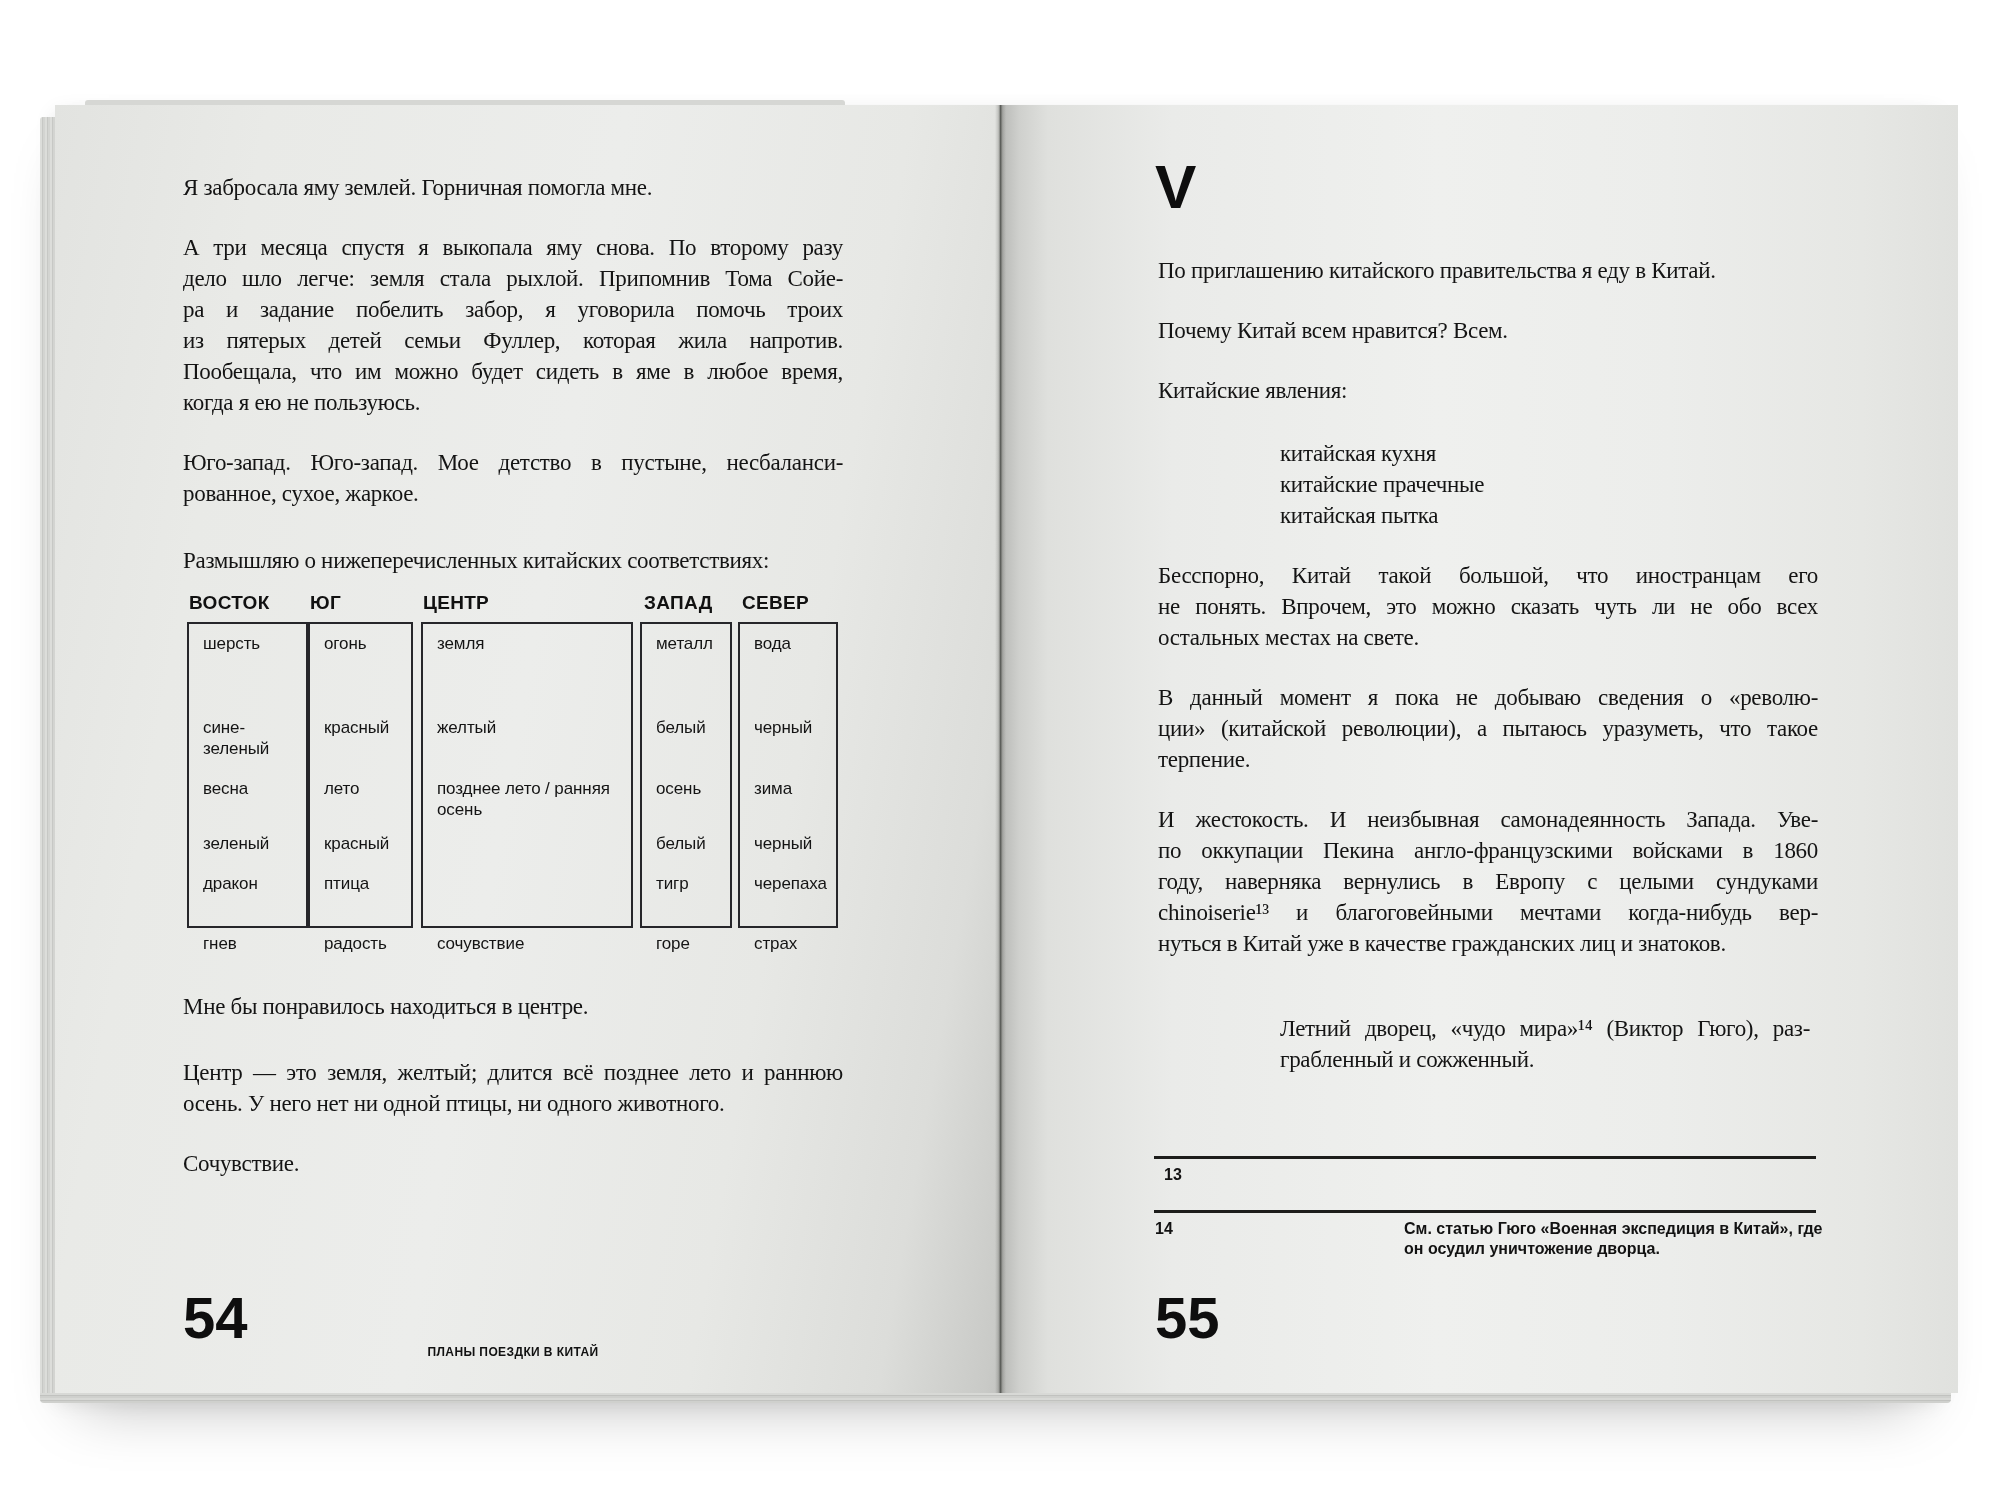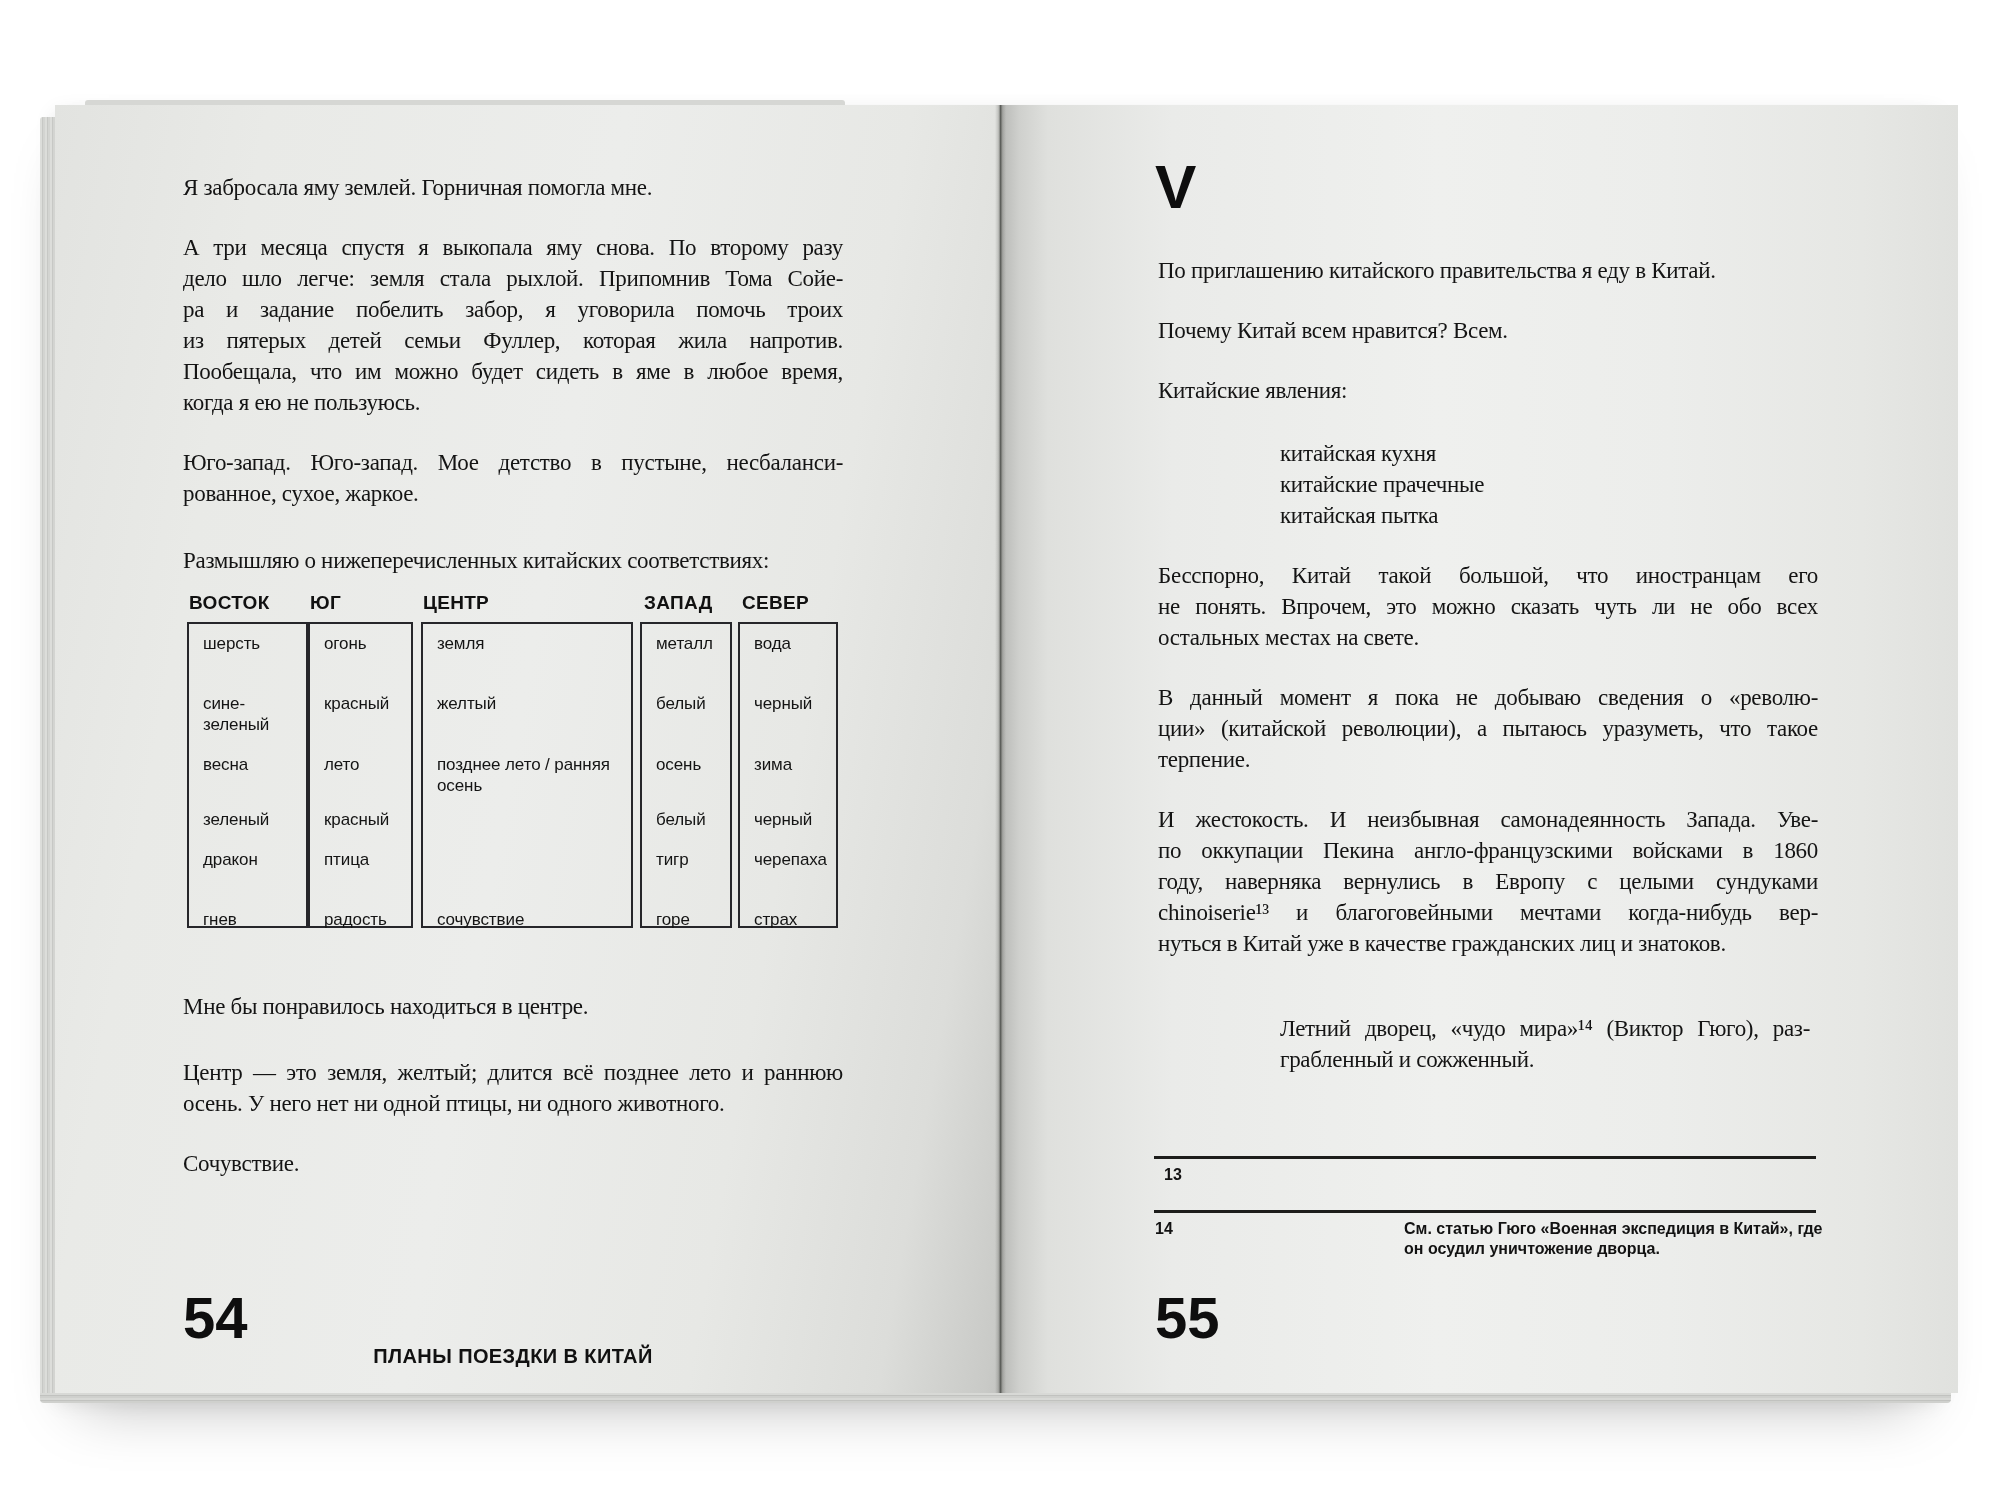--- a/index.html
+++ b/index.html
@@ -27,29 +27,29 @@
     background:linear-gradient(90deg,rgba(45,47,41,0) 0%,rgba(45,47,41,.18) 30%,rgba(28,30,25,.58) 50%,rgba(45,47,41,.16) 70%,rgba(45,47,41,0) 100%);}
   
   .para{position:absolute;width:660px;font-size:23px;line-height:31px;letter-spacing:-0.3px;}
   .tline{white-space:nowrap;}
   .jl{white-space:normal;text-align:justify;text-align-last:justify;}
   .chapter{position:absolute;font-family:"Liberation Sans","DejaVu Sans",sans-serif;
     font-size:62px;font-weight:700;line-height:60px;color:#0e0e0e;}
   .pagenum{position:absolute;font-family:"Liberation Sans","DejaVu Sans",sans-serif;
     font-size:58px;font-weight:700;line-height:54px;color:#0e0e0e;}
   .runfoot{position:absolute;font-family:"Liberation Sans","DejaVu Sans",sans-serif;
-    font-size:20px;font-weight:700;letter-spacing:.4px;text-align:center;color:#111;}
+    font-size:12px;font-weight:700;letter-spacing:.4px;text-align:center;color:#111;}
   
   .thead{position:absolute;font-family:"Liberation Sans","DejaVu Sans",sans-serif;
     font-size:19px;font-weight:700;letter-spacing:.3px;color:#111;}
   .tcol{position:absolute;top:517px;height:306px;border:2px solid #26262a;box-sizing:border-box;
     padding:9px 0 0 0;font-family:"Liberation Sans","DejaVu Sans",sans-serif;
     font-size:17px;line-height:21px;font-weight:500;letter-spacing:-0.1px;color:#141414;}
   .tcell{white-space:pre-line;padding-left:14px;padding-right:6px;box-sizing:border-box;overflow:hidden;}
-  .tcell.r0{height:60px;}.tcell.r1{height:61px;}.tcell.r2{height:55px;}
+  .tcell.r0{height:60px;}.tcell.r1{height:61px;margin-top:24px;}.tcell.r2{height:55px;}
   .tcell.r3{height:40px;}.tcell.r4{height:60px;}.tcell.r5{height:34px;}
   
   .fnrule{position:absolute;width:662px;height:3px;background:#1d1d1b;}
   .fnnum,.fntext{position:absolute;font-family:"Liberation Sans","DejaVu Sans",sans-serif;
     font-size:16px;line-height:20px;font-weight:700;color:#121212;}
   .fntext{width:420px;}
 </style>
 </head>
 <body>
 

